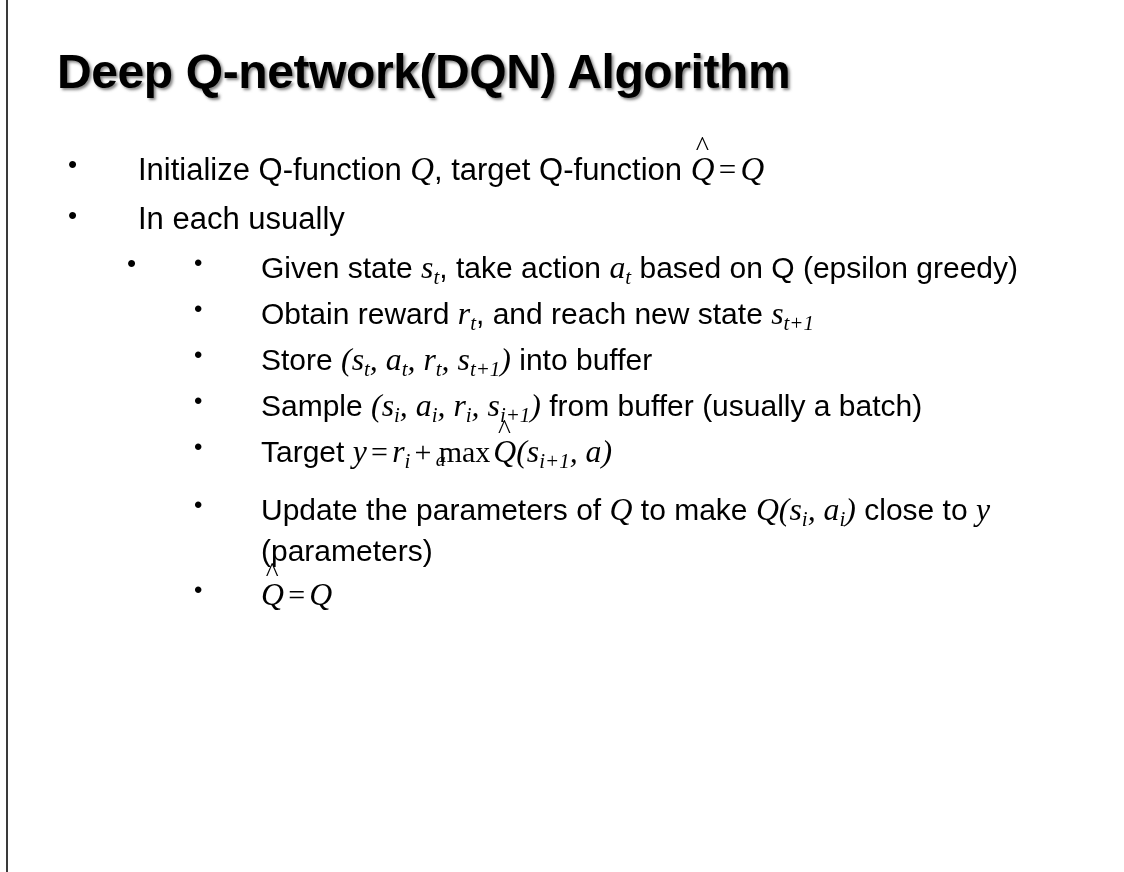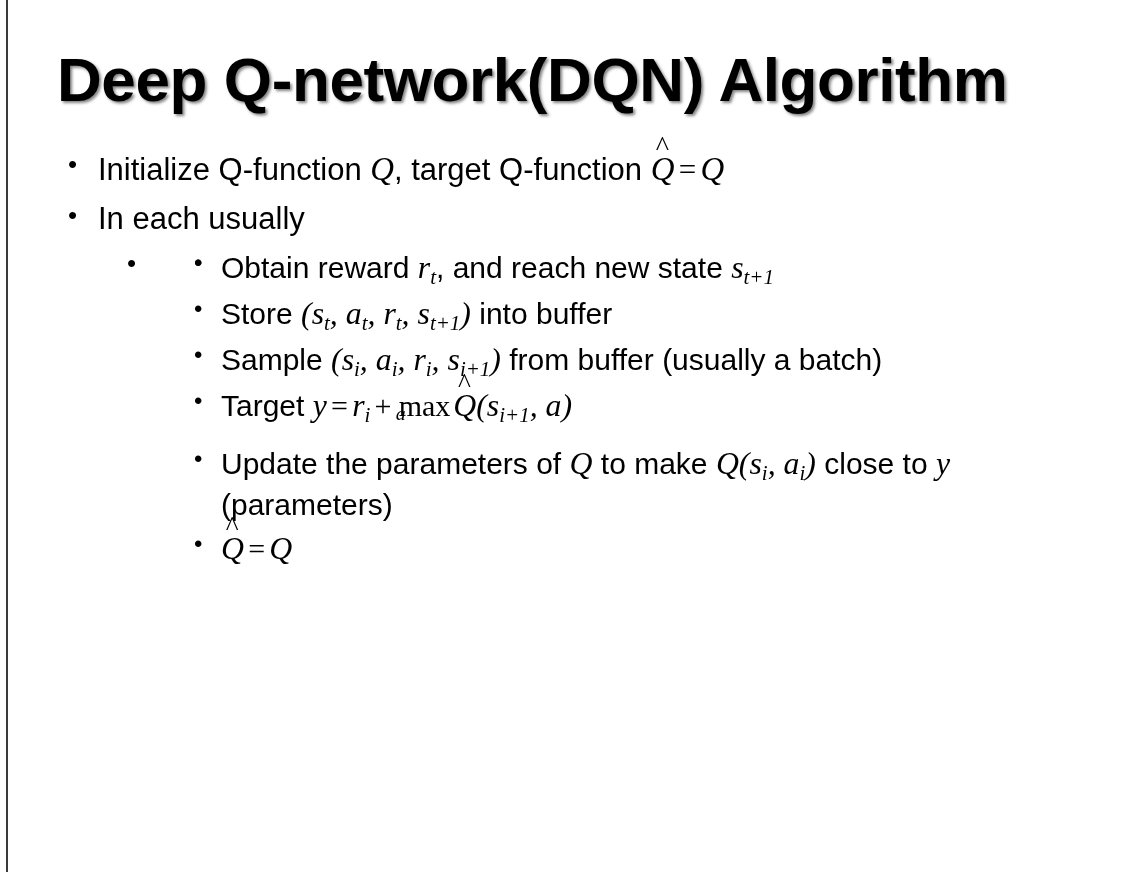--- a/index.html
+++ b/index.html
@@ -30,21 +30,21 @@
     top: 0;
     width: 2px;
     height: 872px;
     background: #3a3a3a;
   }
 
   #slide-title {
     position: absolute;
     left: 57px;
     top: 47px;
-    font-size: 62px;
+    font-size: 48px;
     font-weight: 700;
     letter-spacing: -0.4px;
     line-height: 1.06;
     white-space: nowrap;
     color: #000000;
     text-shadow: 2px 2px 3px rgba(90,90,90,0.75);
   }
 
   #bullets {
     position: absolute;
@@ -60,20 +60,21 @@
   }
 
   .row .bullet {
     position: absolute;
     top: 0;
     line-height: inherit;
   }
 
   .row .body {
     display: block;
+    margin-left: 40px;
   }
 
   
   .lvl1 {
     font-size: 31px;
     line-height: 1.30;
     padding-left: 98px;
     margin-bottom: 8px;
   }
   .lvl1 .bullet { left: 68px; font-size: 26px; }
@@ -167,20 +168,21 @@
       <span class="bullet">•</span>
       <span class="body">In each usually</span>
     </div>
 
     <div class="row lvl2">
       <span class="bullet">•</span>
     </div>
 
     <div class="row lvl3">
       <span class="bullet">•</span>
+      <span class="body"><span>Given state </span><span class="m"><span>s</span><sub>t</sub></span><span>, take action </span><span class="m"><span>a</span><sub>t</sub></span><span> based on Q (epsilon greedy)</span></span>
     </div>
 
     <div class="row lvl3">
       <span class="bullet">•</span>
       <span class="body"><span>Obtain reward </span><span class="m"><span>r</span><sub>t</sub></span><span>, and reach new state </span><span class="m"><span>s</span><sub>t+1</sub></span></span>
     </div>
 
     <div class="row lvl3">
       <span class="bullet">•</span>
       <span class="body"><span>Store </span><span class="m">(</span><span class="m"><span>s</span><sub>t</sub></span><span class="m">, </span><span class="m"><span>a</span><sub>t</sub></span><span class="m">, </span><span class="m"><span>r</span><sub>t</sub></span><span class="m">, </span><span class="m"><span>s</span><sub>t+1</sub></span><span class="m">)</span><span> into buffer</span></span>

